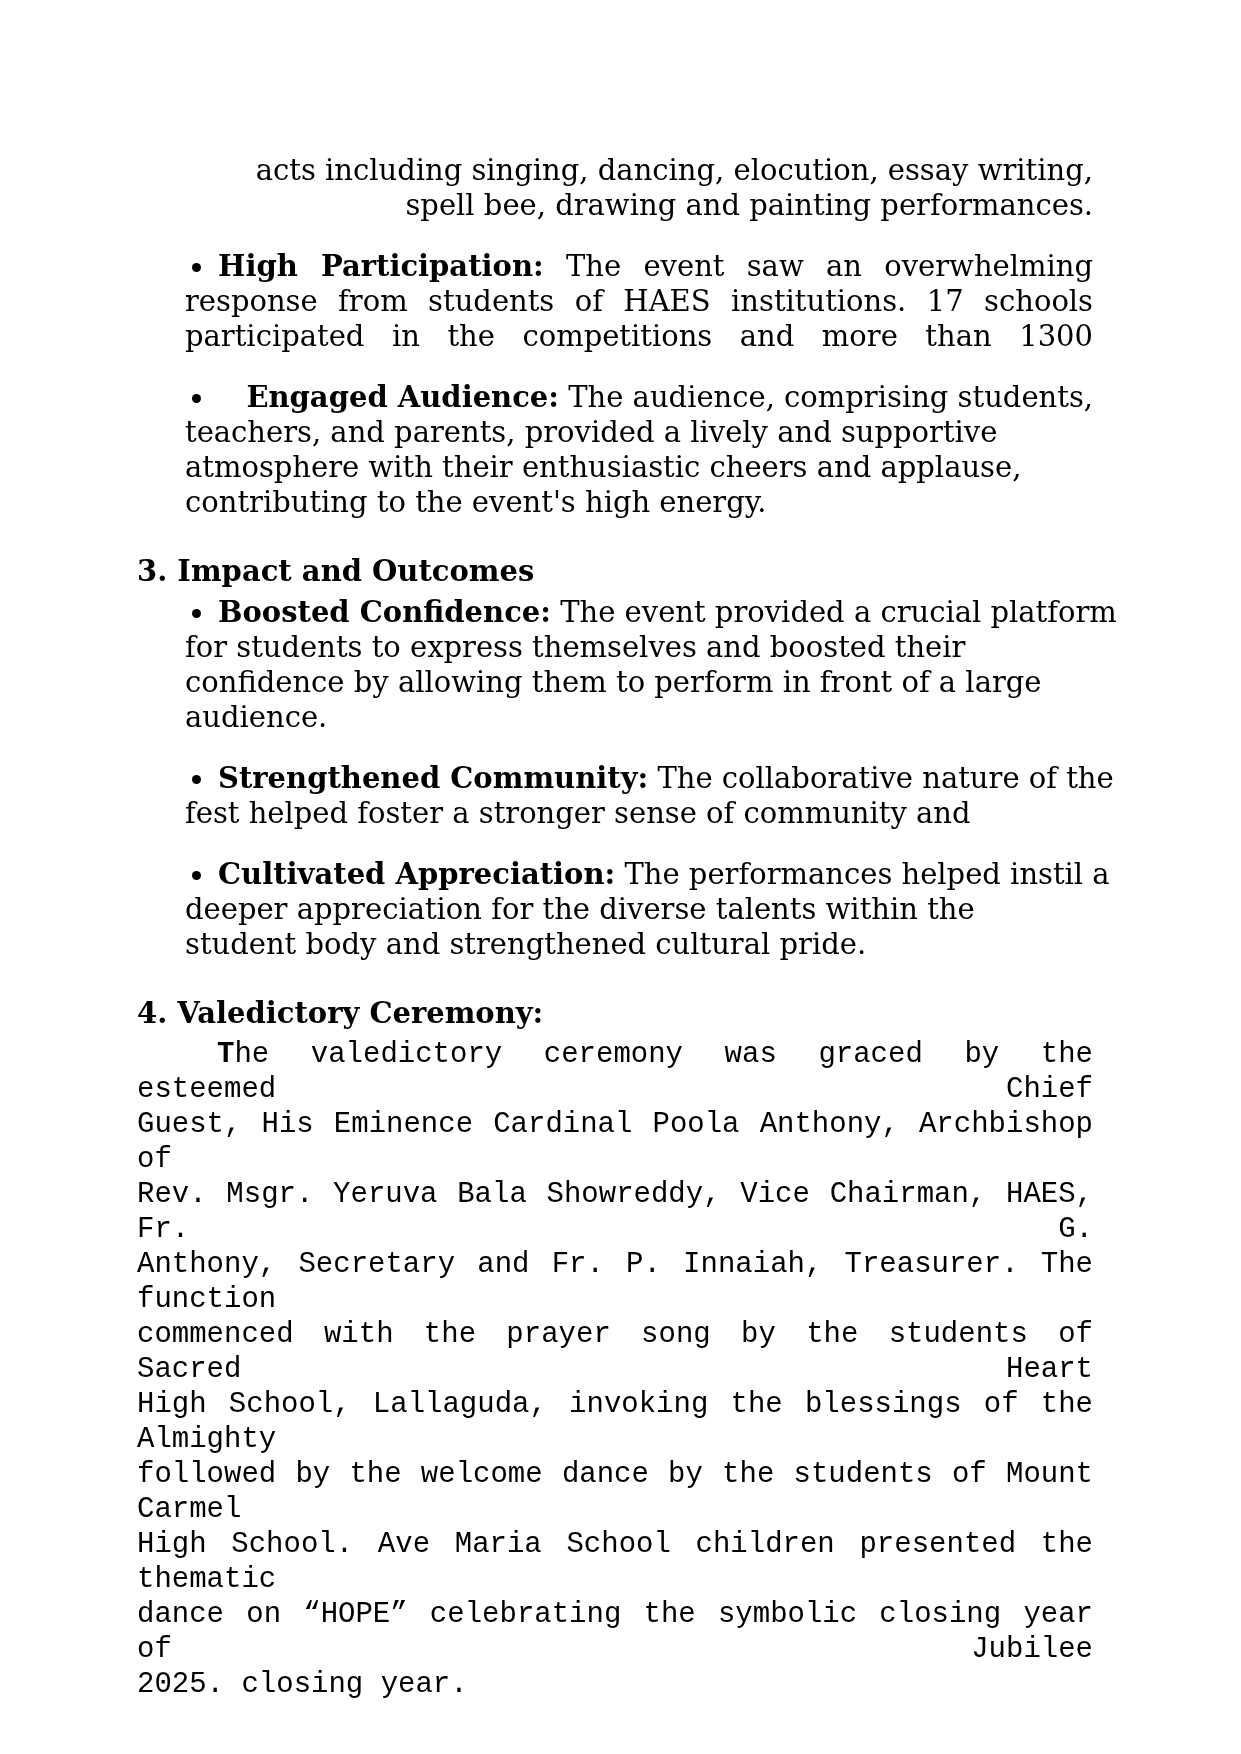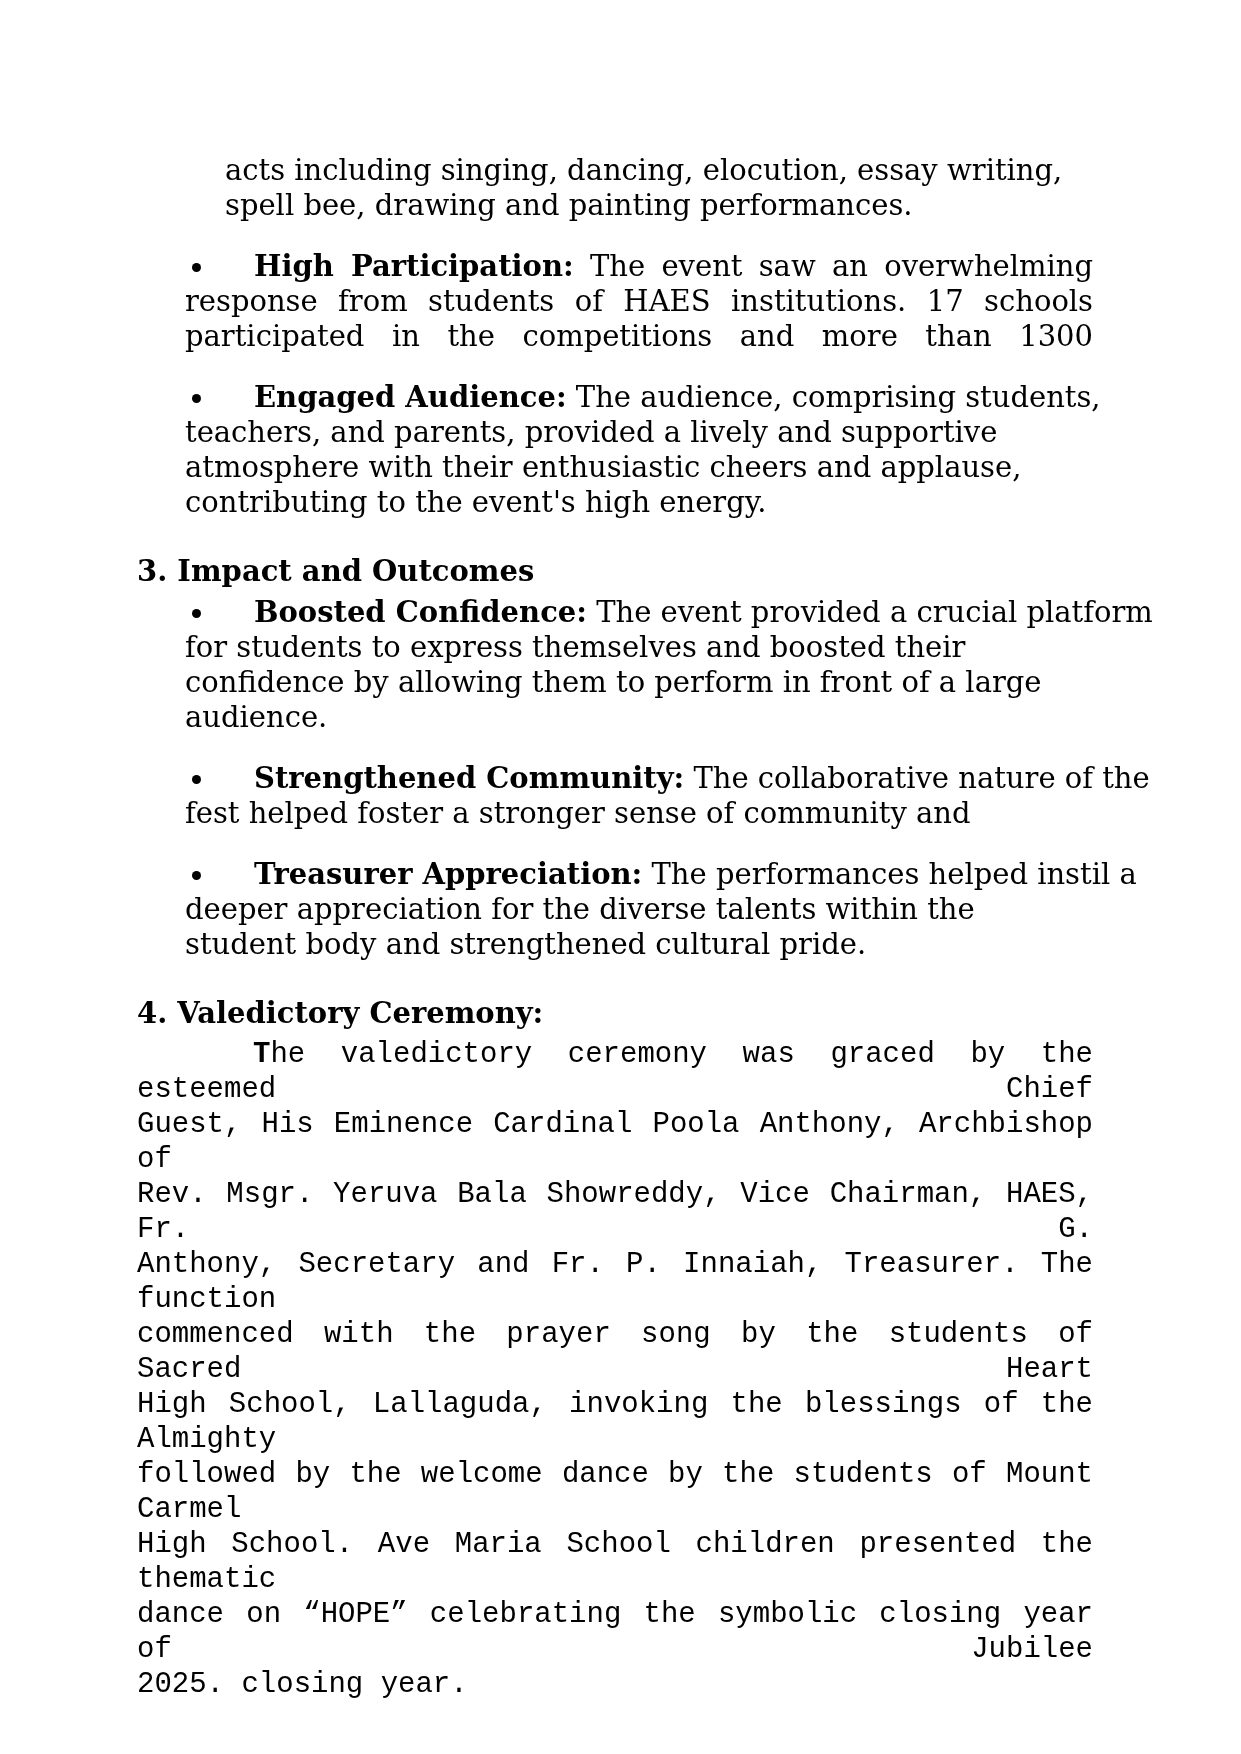--- a/index.html
+++ b/index.html
@@ -20,24 +20,24 @@
     padding: 153px 148px 40px 137px;
     background: #ffffff;
   }
   .line { white-space: nowrap; }
   
   .just {
     white-space: normal;
     text-align: justify;
     text-align-last: justify;
   }
-  b, .b { font-weight: bold; margin-left: 36px; }
+  b, .b { font-weight: bold; }
 
   
-  .cont-para { padding-left: 88px; }
+  .cont-para { padding-left: 88px; text-align: right; }
 
   
   .bullet {
     position: relative;
     padding-left: 48px;
     padding-top: 26px;
   }
   .bullet.tight { padding-top: 6px; }
   .bullet::before {
     content: "";
@@ -93,21 +93,21 @@
     <div class="line">confidence by allowing them to perform in front of a large</div>
     <div class="line">audience.</div>
   </div>
 
   <div class="bullet">
     <div class="line l1"><span class="b">Strengthened Community:</span> <span>The collaborative nature of the</span></div>
     <div class="line">fest helped foster a stronger sense of community and</div>
   </div>
 
   <div class="bullet">
-    <div class="line l1"><span class="b">Treasurer Appreciation:</span> <span>The performances helped instil a</span></div>
+    <div class="line l1"><span class="b">Cultivated Appreciation:</span> <span>The performances helped instil a</span></div>
     <div class="line">deeper appreciation for the diverse talents within the</div>
     <div class="line">student body and strengthened cultural pride.</div>
   </div>
 
   <div class="heading">4. Valedictory Ceremony:</div>
 
   <div class="body-para">
     <div class="just l1"><span class="b">T</span><span>he valedictory ceremony was graced by the esteemed Chief</span></div>
     <div class="just">Guest, His Eminence Cardinal Poola Anthony, Archbishop of</div>
     <div class="just">Rev. Msgr. Yeruva Bala Showreddy, Vice Chairman, HAES, Fr. G.</div>

